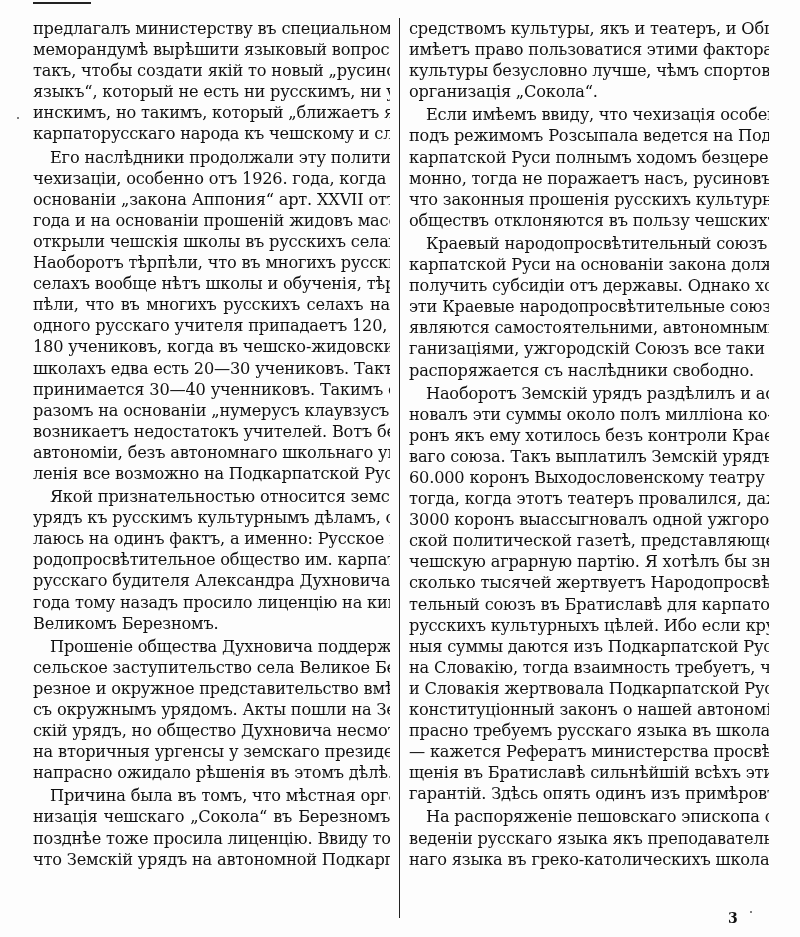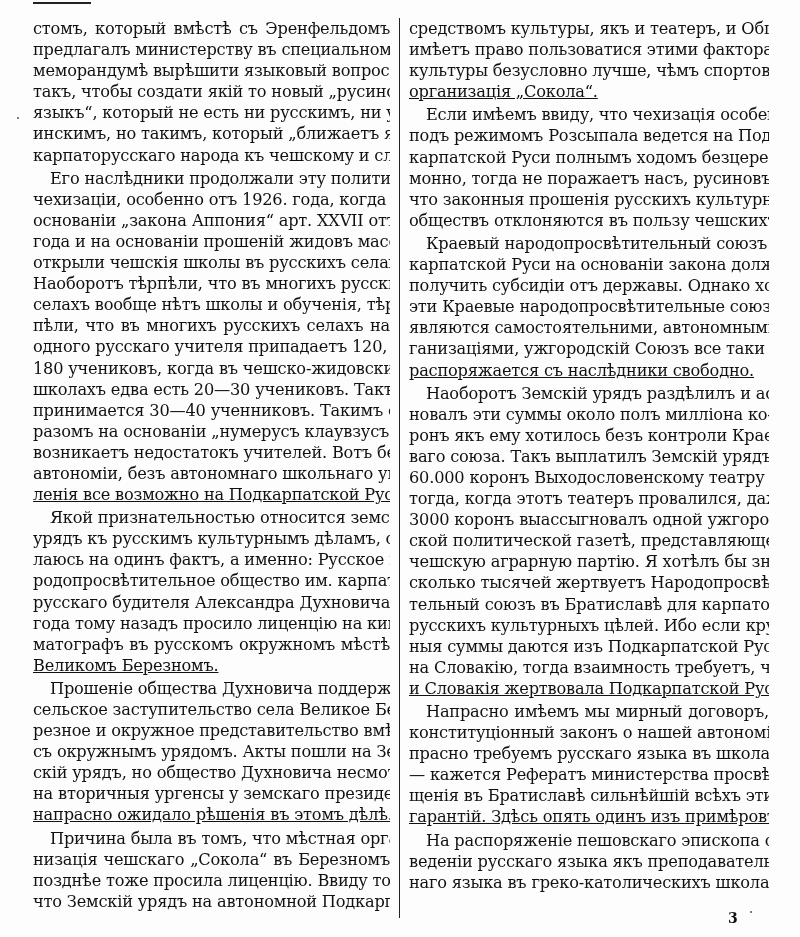--- a/index.html
+++ b/index.html
@@ -16,35 +16,34 @@
       position: absolute; top: 18px;
       font-size: 16.2px; line-height: 21.1px;
       letter-spacing: -0.2px;
     }
     .col-left { left: 33px; width: 357px; }
     .col-right { left: 409px; width: 360px; }
     .divider {
       position: absolute; left: 399px; top: 18px; width: 1px; height: 900px; background: #222;
     }
     .line { display: block; white-space: nowrap; text-align: justify; text-align-last: justify; overflow: hidden; }
-    .line.last { text-align-last: left; text-decoration: underline; }
+    .line.last { text-align-last: left; }
     .line.indent { text-indent: 17px; }
     .line.gap { margin-top: 2px; }
     .page-number {
       position: absolute; left: 728px; top: 910px; font-size: 14px; font-weight: bold;
     }
     .speck { position: absolute; width: 2px; height: 2px; background: #555; border-radius: 1px; }
   </style>
 </head>
 <body>
 
 <div class="page">
   <div class="top-mark"></div>
   <div class="column col-left" id="col-left">
-      <span class="line">стомъ, который вмѣстѣ съ Эренфельдомъ</span>
       <span class="line">предлагалъ министерству въ специальномъ</span>
       <span class="line">меморандумѣ вырѣшити языковый вопросъ</span>
       <span class="line">такъ, чтобы создати якій то новый „русинскій</span>
       <span class="line">языкъ“, который не есть ни русскимъ, ни укра-</span>
       <span class="line">инскимъ, но такимъ, который „ближаетъ языкъ</span>
       <span class="line">карпаторусскаго народа къ чешскому и сло-</span>
       <span class="line indent gap">Его наслѣдники продолжали эту политику</span>
       <span class="line">чехизаціи, особенно отъ 1926. года, когда на</span>
       <span class="line">основаніи „закона Аппония“ арт. XXVII отъ 1907.</span>
       <span class="line">года и на основаніи прошеній жидовъ массами</span>
@@ -59,21 +58,20 @@
       <span class="line">разомъ на основаніи „нумерусъ клаувзусъ“</span>
       <span class="line">возникаетъ недостатокъ учителей. Вотъ безъ</span>
       <span class="line">автономіи, безъ автономнаго школьнаго управ-</span>
       <span class="line last">ленія все возможно на Подкарпатской Руси.</span>
       <span class="line indent gap">Якой признательностью относится земскій</span>
       <span class="line">урядъ къ русскимъ культурнымъ дѣламъ, ссы-</span>
       <span class="line">лаюсь на одинъ фактъ, а именно: Русское на-</span>
       <span class="line">родопросвѣтительное общество им. карпато-</span>
       <span class="line">русскаго будителя Александра Духновича два</span>
       <span class="line">года тому назадъ просило лиценцію на кине-</span>
-      <span class="line">матографъ въ русскомъ окружномъ мѣстѣ</span>
       <span class="line last">Великомъ Березномъ.</span>
       <span class="line indent gap">Прошеніе общества Духновича поддерживало</span>
       <span class="line">сельское заступительство села Великое Бе-</span>
       <span class="line">резное и окружное представительство вмѣстѣ</span>
       <span class="line">съ окружнымъ урядомъ. Акты пошли на Зем-</span>
       <span class="line">скій урядъ, но общество Духновича несмотря</span>
       <span class="line">на вторичныя ургенсы у земскаго президента</span>
       <span class="line last">напрасно ожидало рѣшенія въ этомъ дѣлѣ.</span>
       <span class="line indent gap">Причина была въ томъ, что мѣстная орга-</span>
       <span class="line">низація чешскаго „Сокола“ въ Березномъ</span>
@@ -107,21 +105,20 @@
       <span class="line">тогда, когда этотъ театеръ провалился, даже</span>
       <span class="line">3000 коронъ выассыгновалъ одной ужгород-</span>
       <span class="line">ской политической газетѣ, представляющей</span>
       <span class="line">чешскую аграрную партію. Я хотѣлъ бы знати,</span>
       <span class="line">сколько тысячей жертвуетъ Народопросвѣти-</span>
       <span class="line">тельный союзъ въ Братиславѣ для карпато-</span>
       <span class="line">русскихъ культурныхъ цѣлей. Ибо если круп-</span>
       <span class="line">ныя суммы даются изъ Подкарпатской Руси</span>
       <span class="line">на Словакію, тогда взаимность требуетъ, чтобы</span>
       <span class="line last">и Словакія жертвовала Подкарпатской Руси.</span>
-      <span class="line indent gap">Напрасно имѣемъ мы мирный договоръ,</span>
       <span class="line">конституціонный законъ о нашей автономіи,</span>
       <span class="line">прасно требуемъ русскаго языка въ школахъ</span>
       <span class="line">— кажется Рефератъ министерства просвѣ-</span>
       <span class="line">щенія въ Братиславѣ сильнѣйшій всѣхъ этихъ</span>
       <span class="line last">гарантій. Здѣсь опять одинъ изъ примѣровъ.</span>
       <span class="line indent gap">На распоряженіе пешовскаго эпископа о за-</span>
       <span class="line">веденіи русскаго языка якъ преподаватель-</span>
       <span class="line">наго языка въ греко-католическихъ школахъ</span>
     </div>
   <div class="page-number">3</div>

